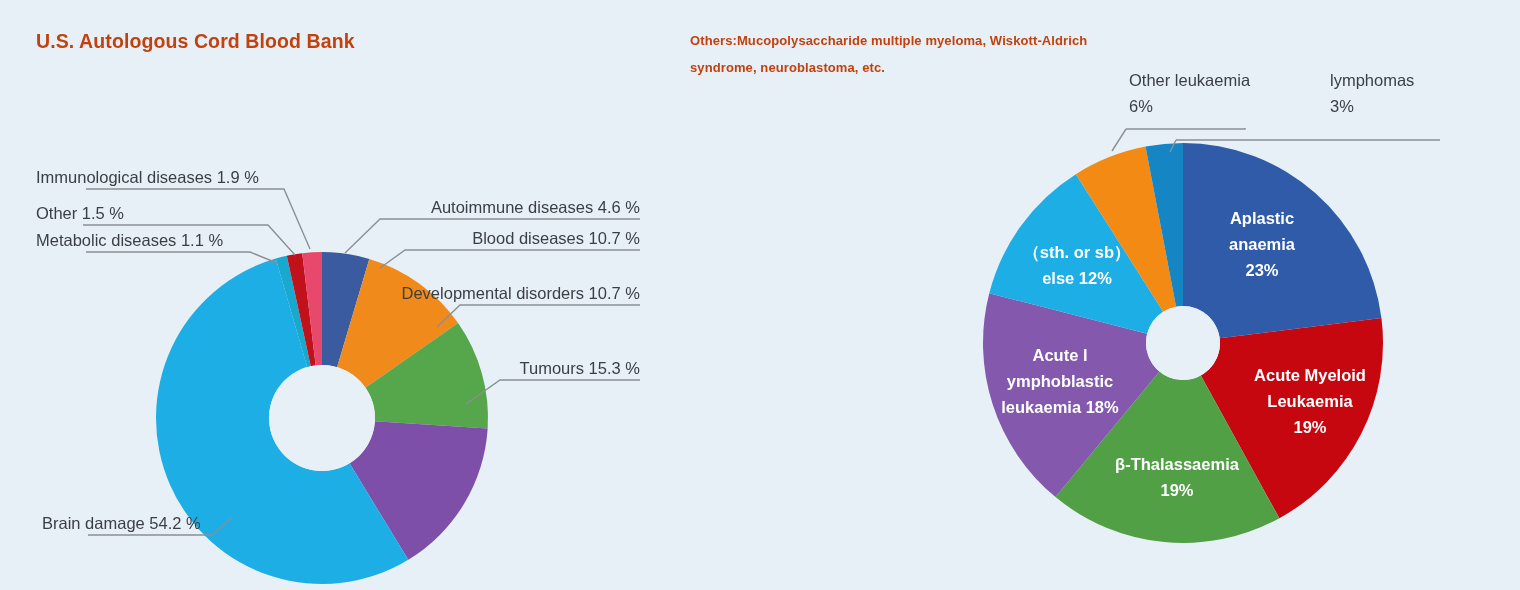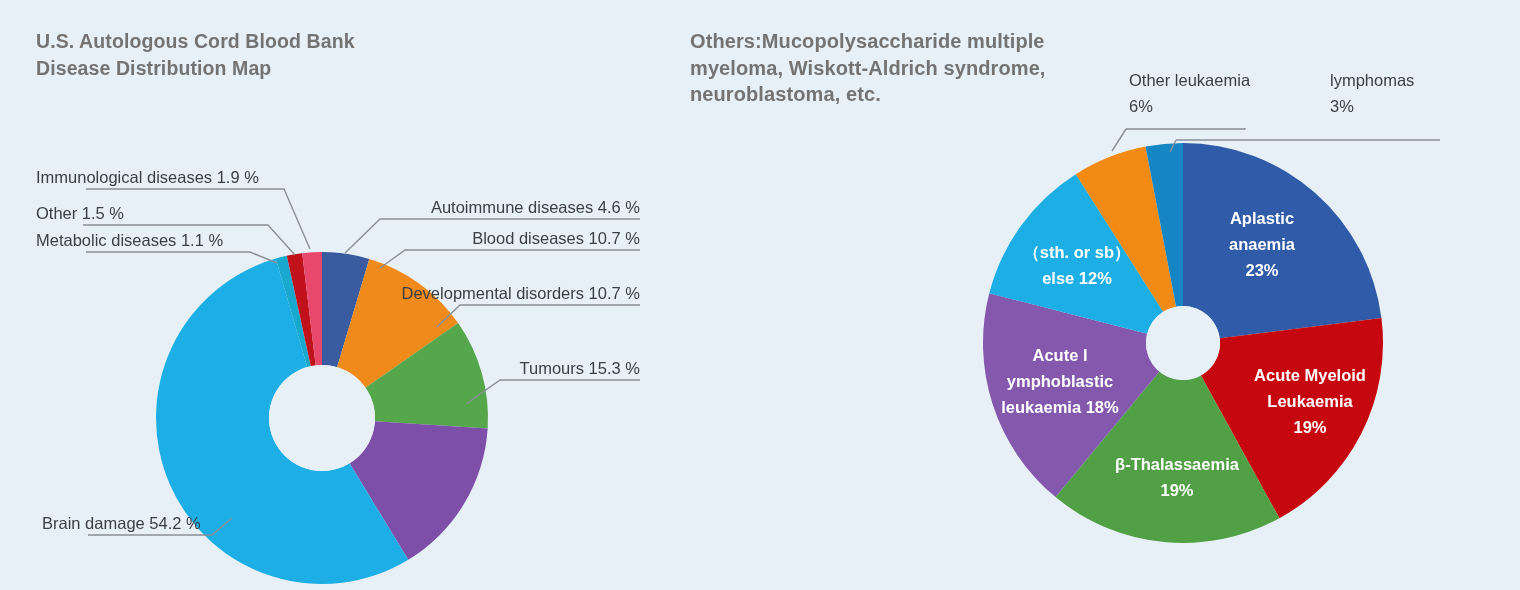--- a/index.html
+++ b/index.html
@@ -18,33 +18,33 @@
     position: absolute;
     top: 0;
     height: 590px;
   }
   #left-panel  { left: 0;    width: 680px; }
   #right-panel { left: 680px; width: 840px; }
 
   .title-block {
     position: absolute;
     font-weight: bold;
-    color: #737373;
+    color: #c2410c;
     letter-spacing: 0.1px;
   }
   #left-title {
     left: 36px;
     top: 28px;
     font-size: 19.5px;
     line-height: 26.5px;
   }
   #right-title {
     left: 10px;
     top: 28px;
-    font-size: 20px;
+    font-size: 13px;
     line-height: 26.5px;
     width: 420px;
   }
   .title-line { display: block; white-space: nowrap; }
   #right-title .title-line { white-space: normal; }
 
   svg.chart {
     position: absolute;
     left: 0;
     top: 0;
@@ -72,21 +72,20 @@
   }
   .hole { fill: #e8f0f7; }
 </style>
 </head>
 <body>
 
 <div class="panel" id="left-panel">
 
   <div class="title-block" id="left-title">
     <span class="title-line">U.S. Autologous Cord Blood Bank</span>
-    <span class="title-line">Disease Distribution Map</span>
   </div>
 
   <svg class="chart" id="left-chart-svg" width="680" height="590" viewBox="0 0 680 590">
     <g id="left-slices">
         <path d="M 322 252 A 166 166 0 0 1 369.31319757001603 258.88538302311565 L 337.10602091090874 367.1983451820791 A 53 53 0 0 0 322 365 Z" fill="#3A5BA0"></path>
         <path d="M 369.31319757001603 258.88538302311565 A 166 166 0 0 1 458.1120501480251 322.9762671512979 L 365.45746179424896 387.6610973434867 A 53 53 0 0 0 337.10602091090874 367.1983451820791 Z" fill="#F08A1B"></path>
         <path d="M 458.1120501480251 322.9762671512979 A 166 166 0 0 1 487.6724369190931 428.423226241866 L 374.8954166066984 421.3278975350536 A 53 53 0 0 0 365.45746179424896 387.6610973434867 Z" fill="#56A64B"></path>
         <path d="M 487.6724369190931 428.423226241866 A 166 166 0 0 1 408.28967887503774 559.810053662083 L 349.5503191588976 463.27670388006266 A 53 53 0 0 0 374.8954166066984 421.3278975350536 Z" fill="#7E4FA8"></path>
         <path d="M 408.28967887503774 559.810053662083 A 166 166 0 1 1 275.6874763974879 258.59124817762745 L 307.2134713799208 367.10443465912203 A 53 53 0 1 0 349.5503191588976 463.27670388006266 Z" fill="#1CAEE4"></path>
         <path d="M 275.6874763974879 258.59124817762745 A 166 166 0 0 1 286.8068197529389 255.7734914876799 L 310.7636231741311 366.20478945088576 A 53 53 0 0 0 307.2134713799208 367.10443465912203 Z" fill="#19A9CE"></path>

